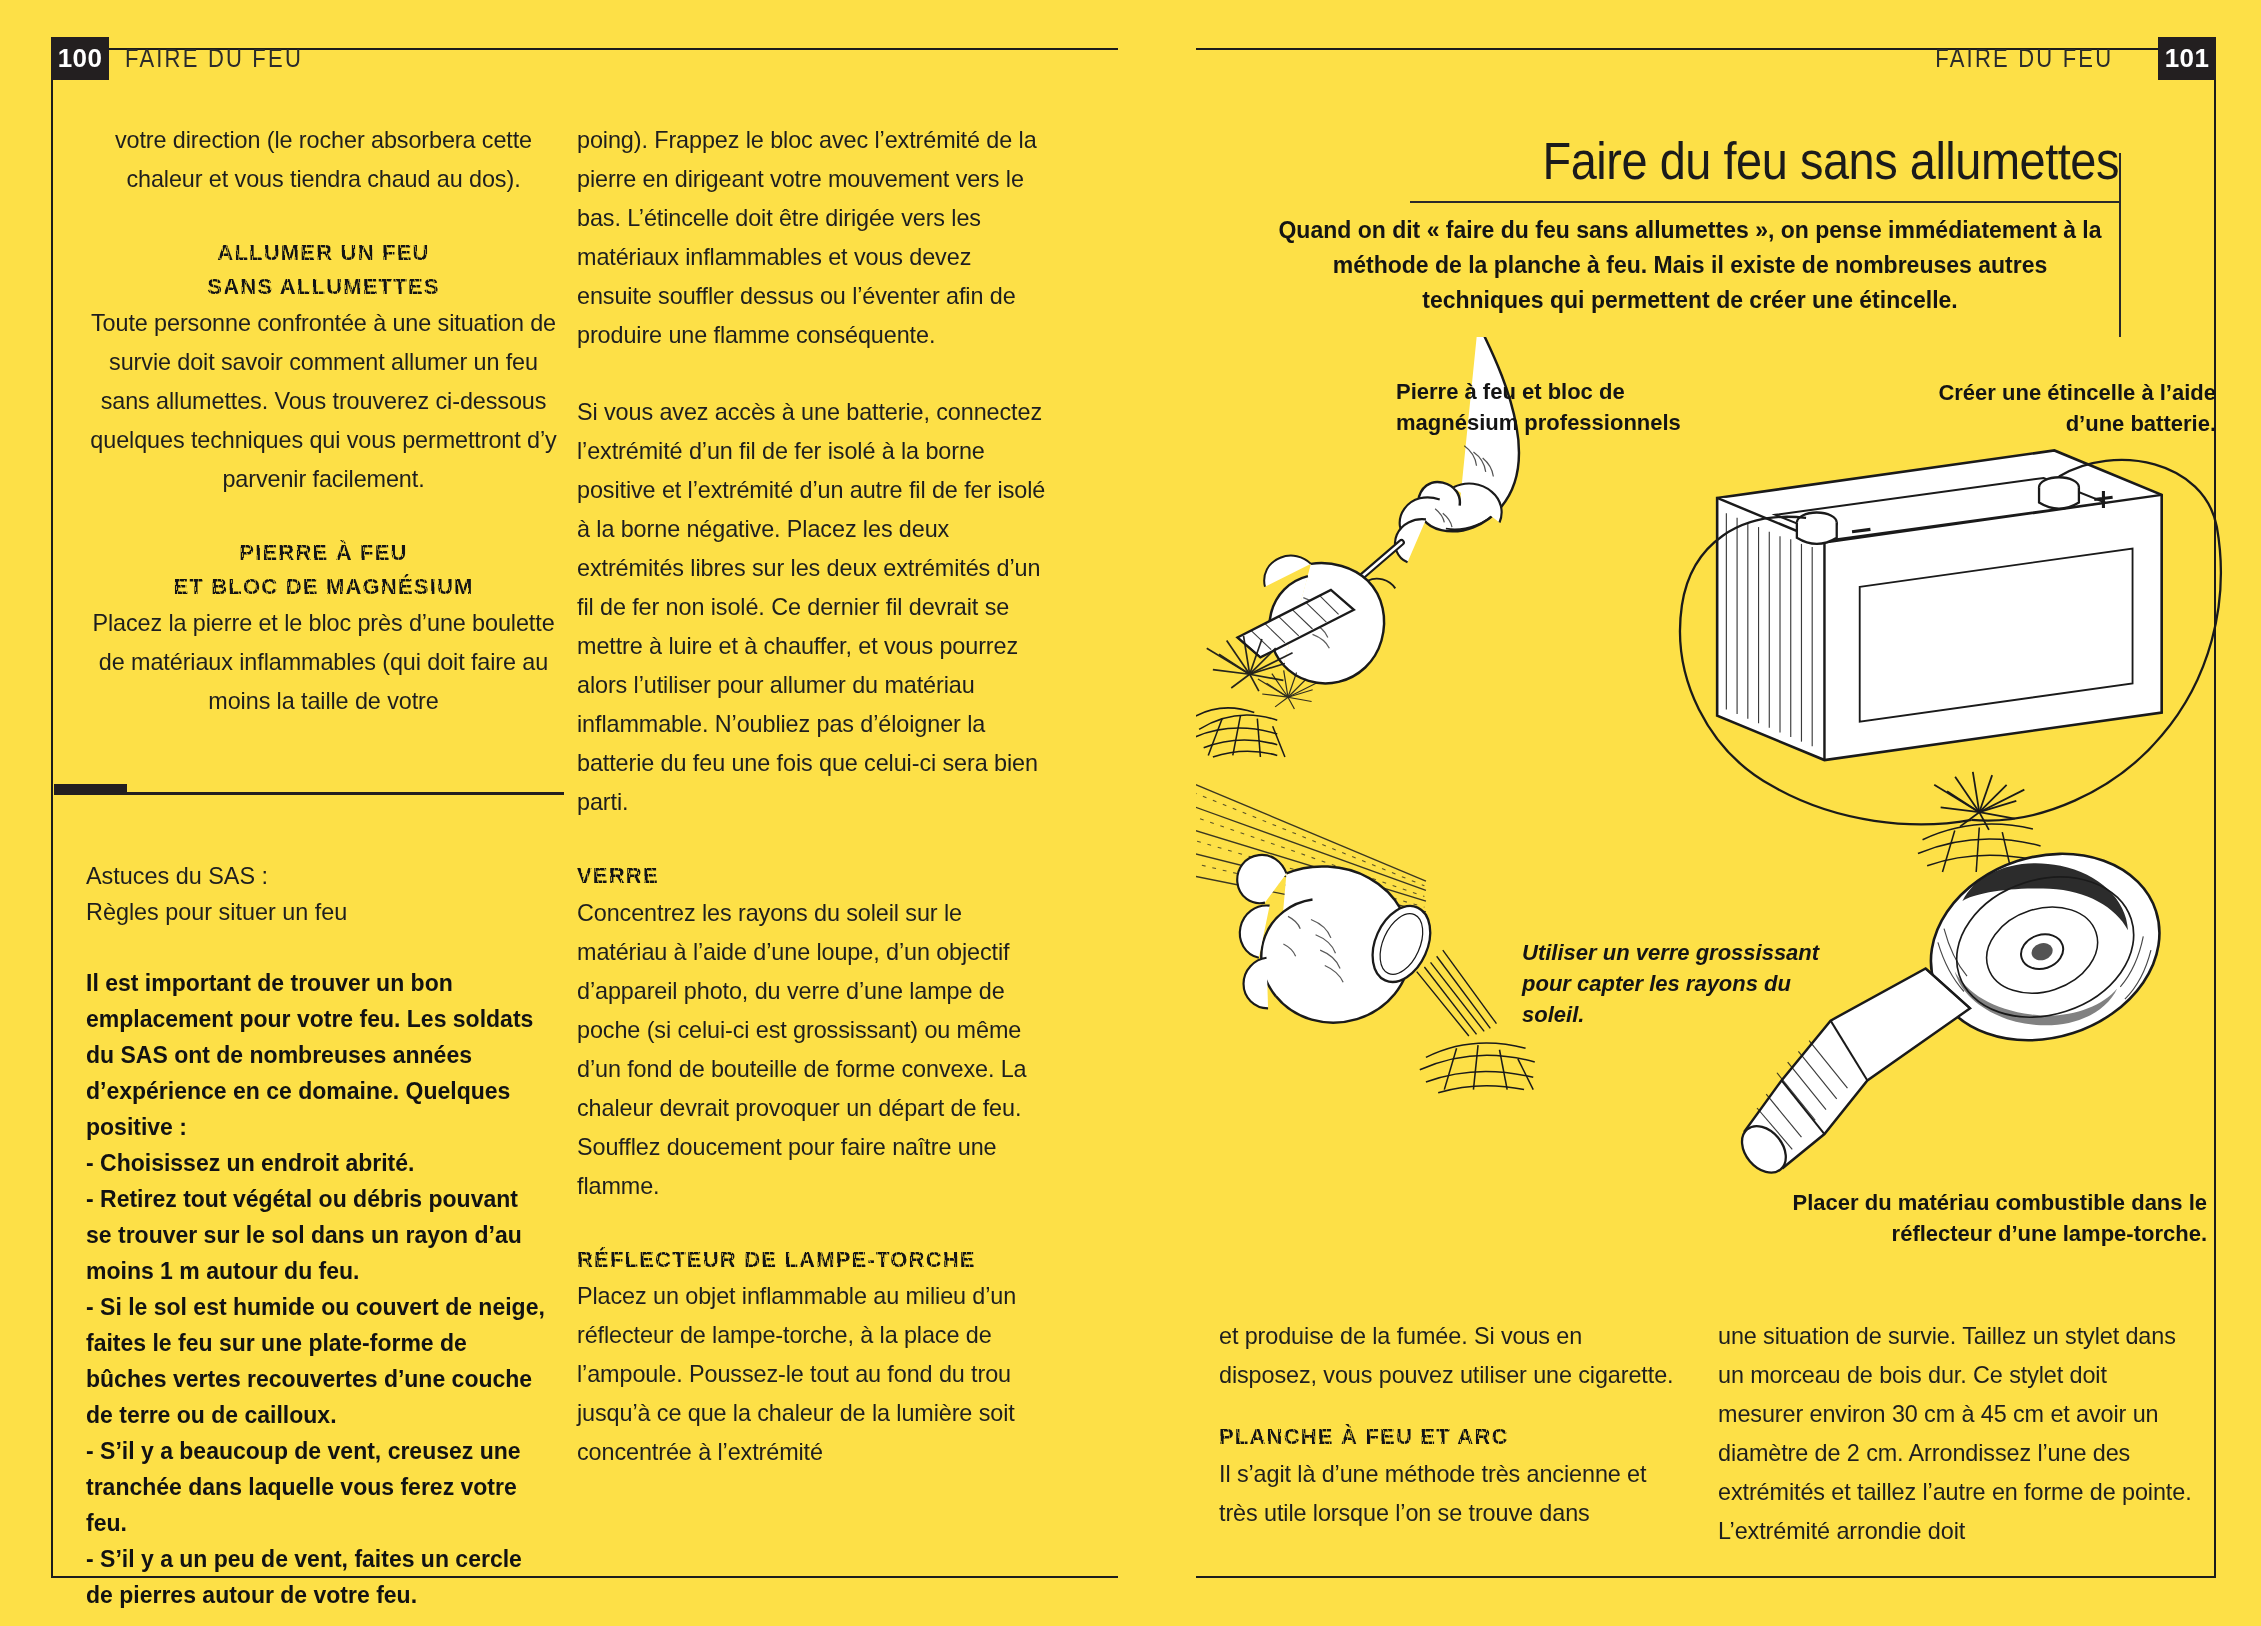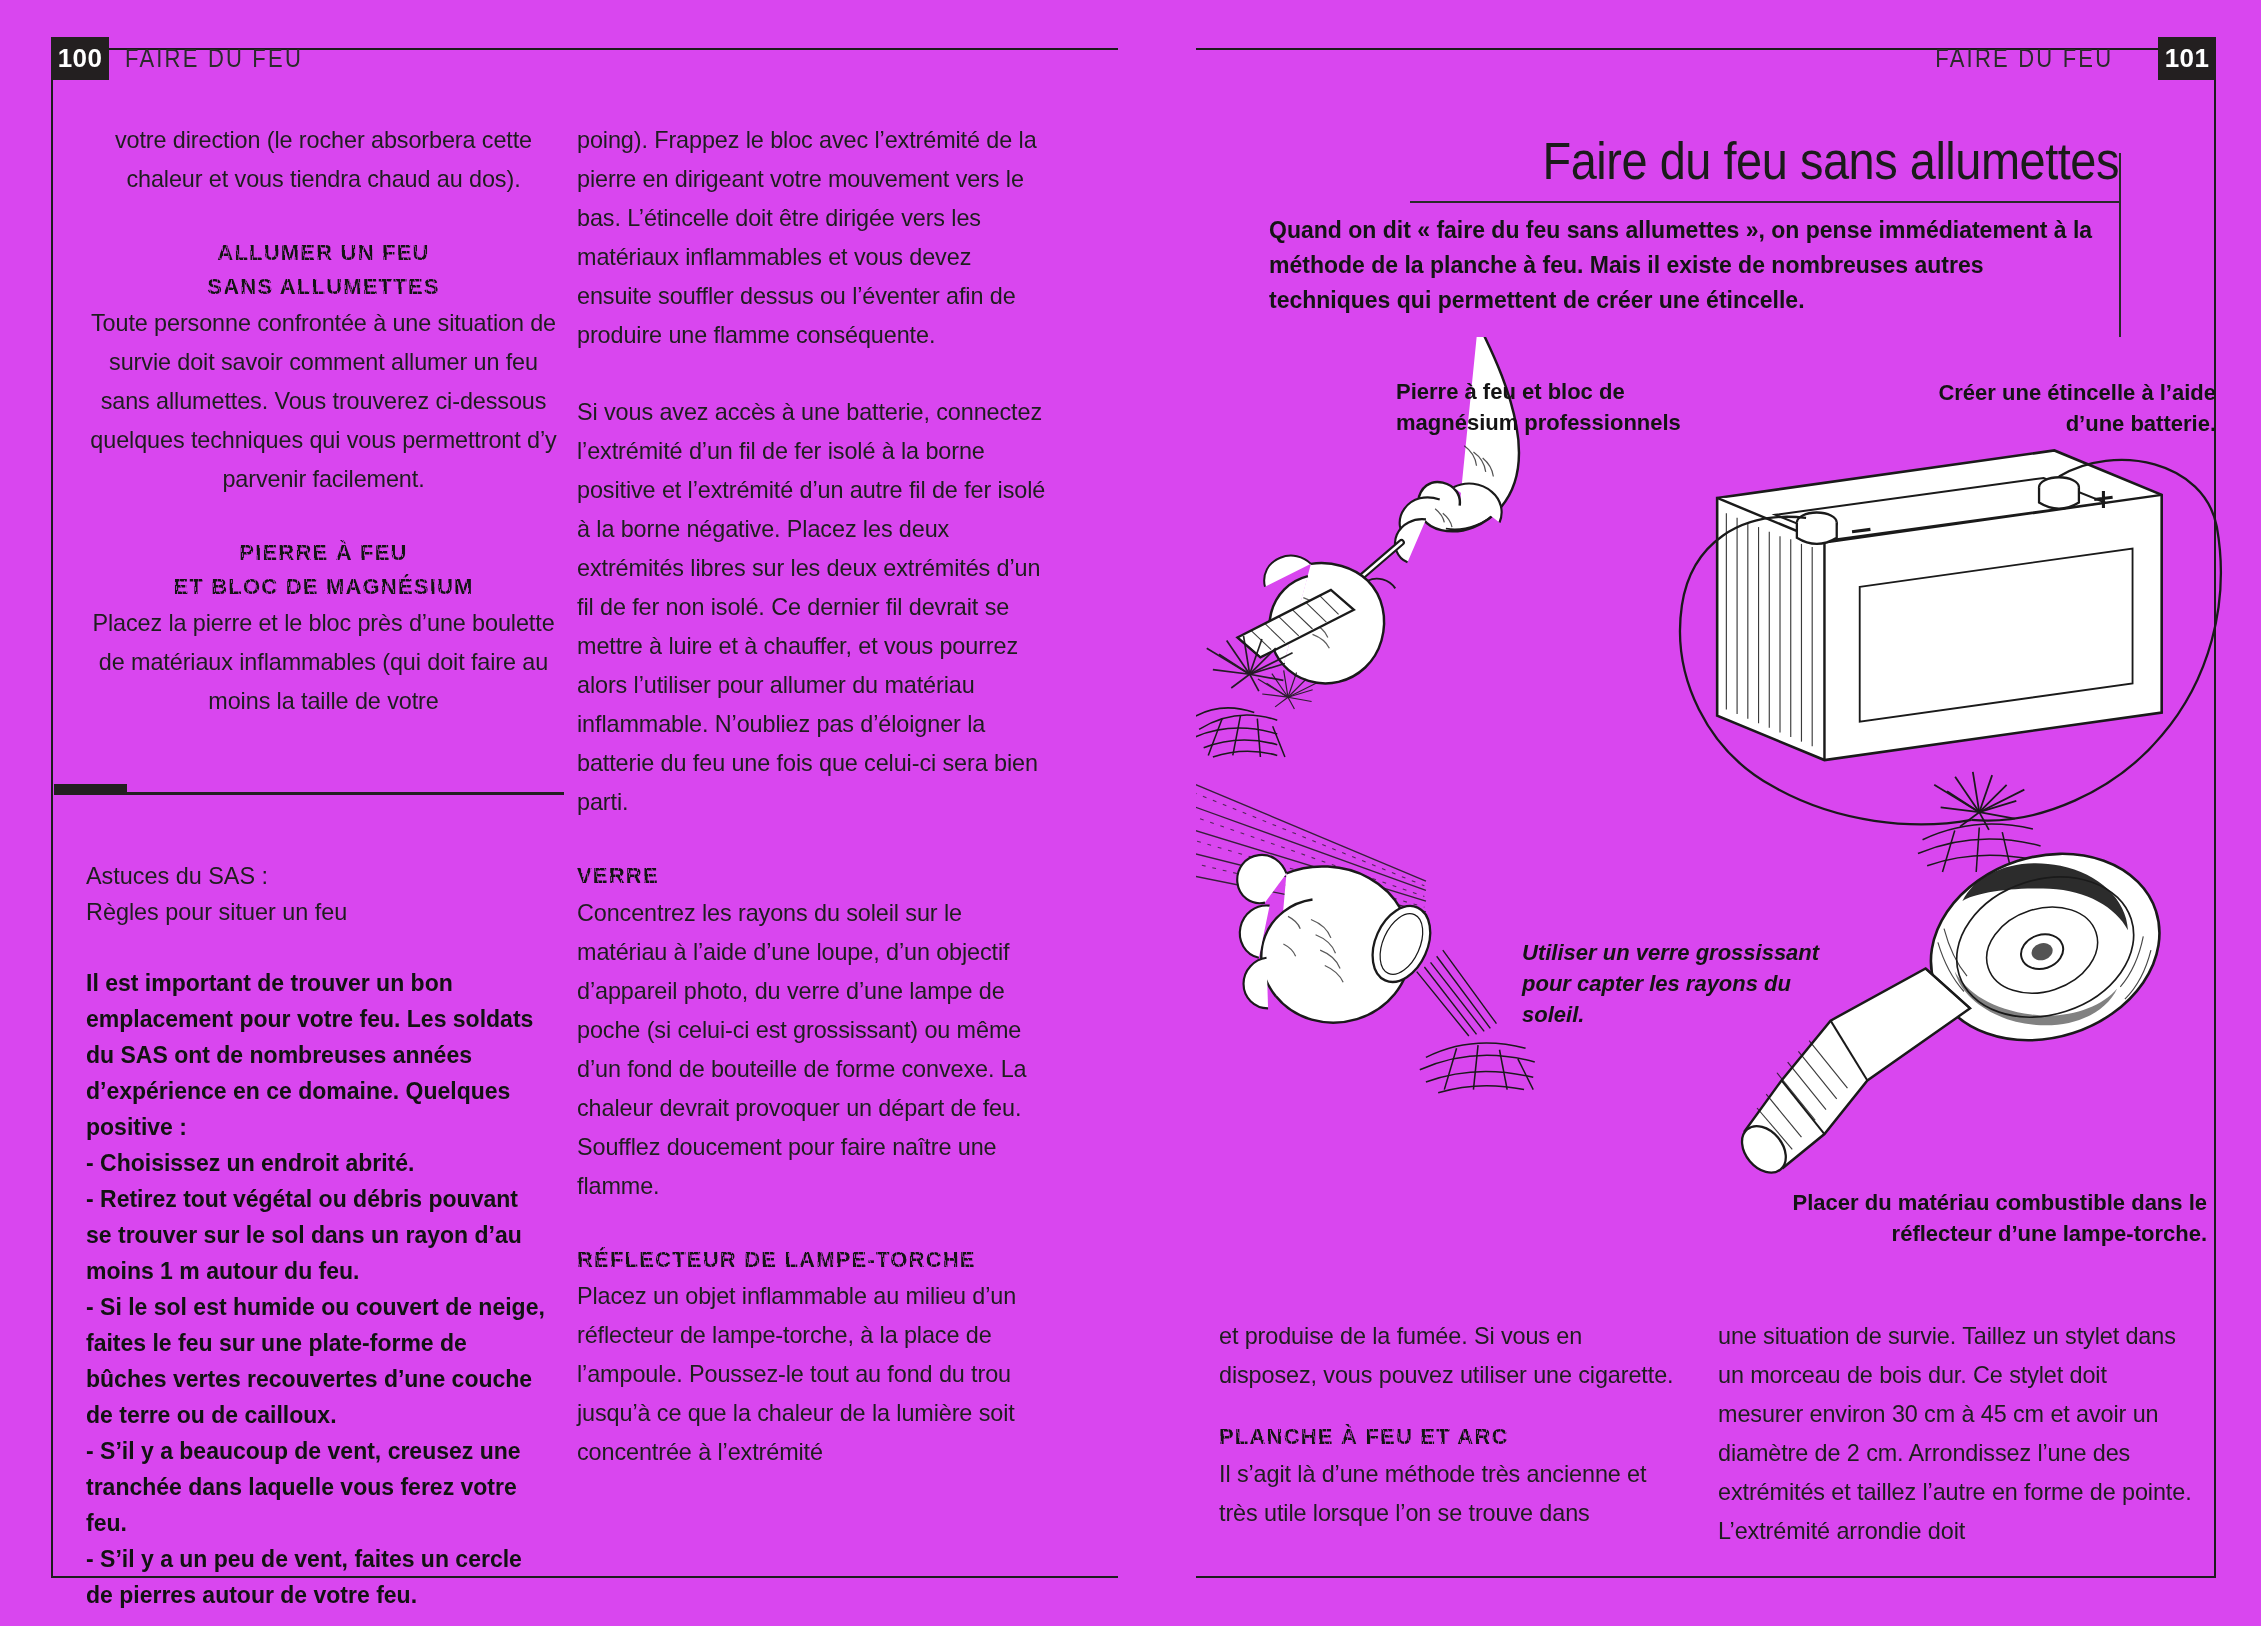--- a/index.html
+++ b/index.html
@@ -13,21 +13,21 @@
     height: 1626px;
     overflow: hidden;
     position: relative;
     color: #1c1c1c;
   }
 
   
   #spread {
     position: absolute;
     inset: 0;
-    background: #d946ef;
+    background: #fde047;
   }
 
   
   .page-rule-left {
     position: absolute;
     left: 51px;
     top: 48px;
     width: 1067px;
     height: 1530px;
     border: 2.3px solid #1c1c1c;
@@ -192,21 +192,21 @@
     top: 153px;
     width: 2.3px;
     height: 184px;
     background: #2a2a2a;
   }
   #chapter-standfirst {
     position: absolute;
     right: 150px;
     top: 213px;
     width: 842px;
-    text-align: left;
+    text-align: center;
     font-size: 23px;
     line-height: 35px;
     font-weight: 700;
     color: #141414;
     font-stretch: condensed;
   }
 
   .caption {
     position: absolute;
     font-size: 22px;

